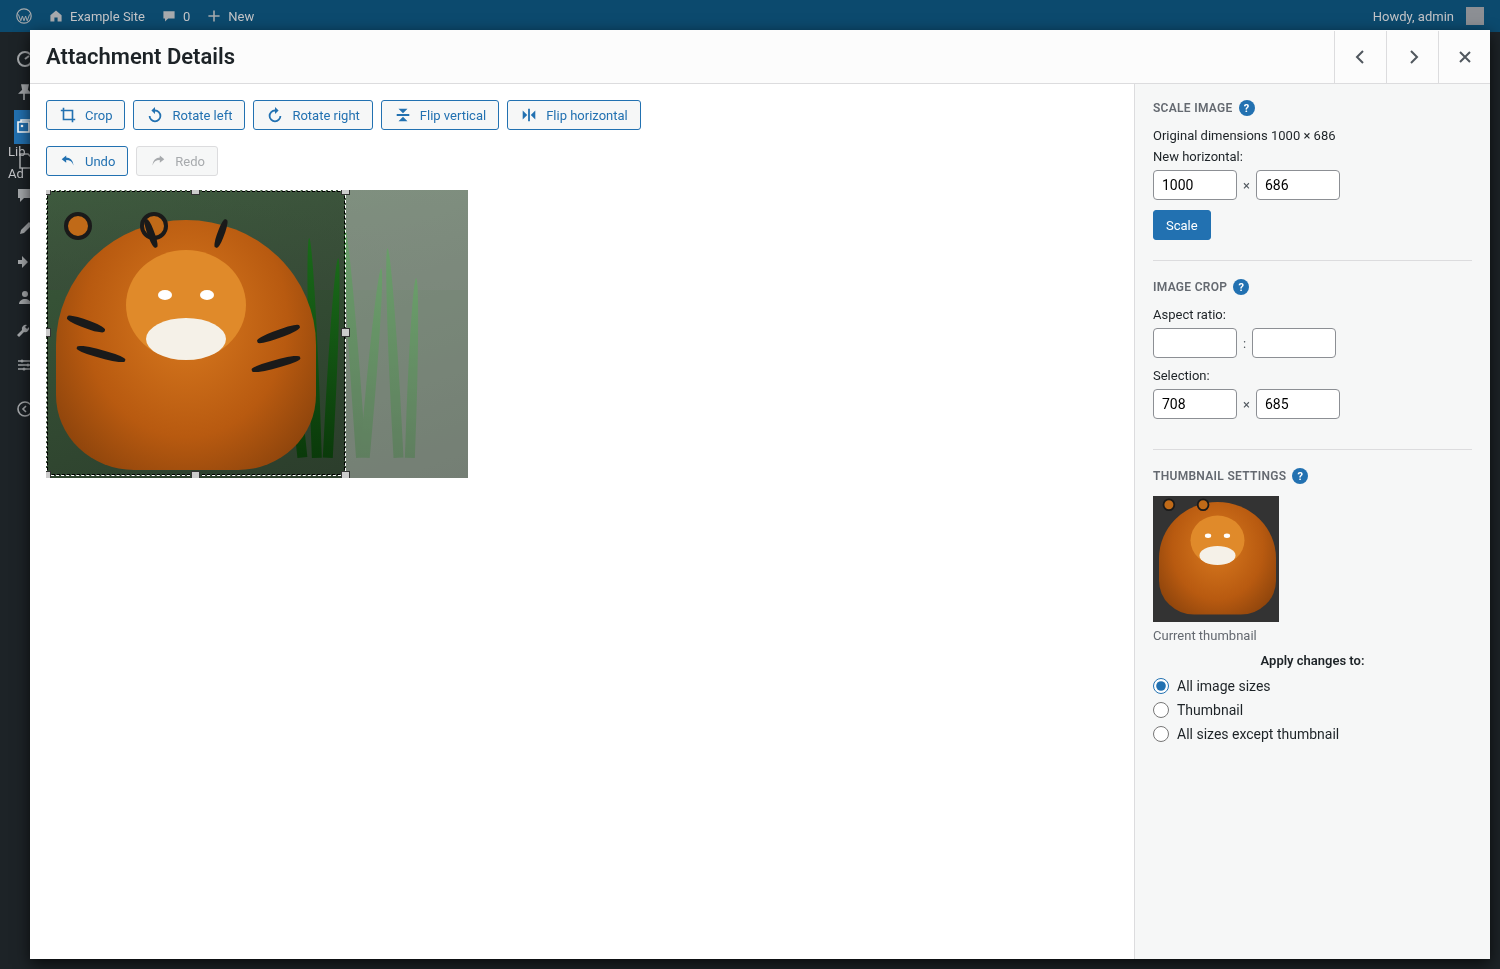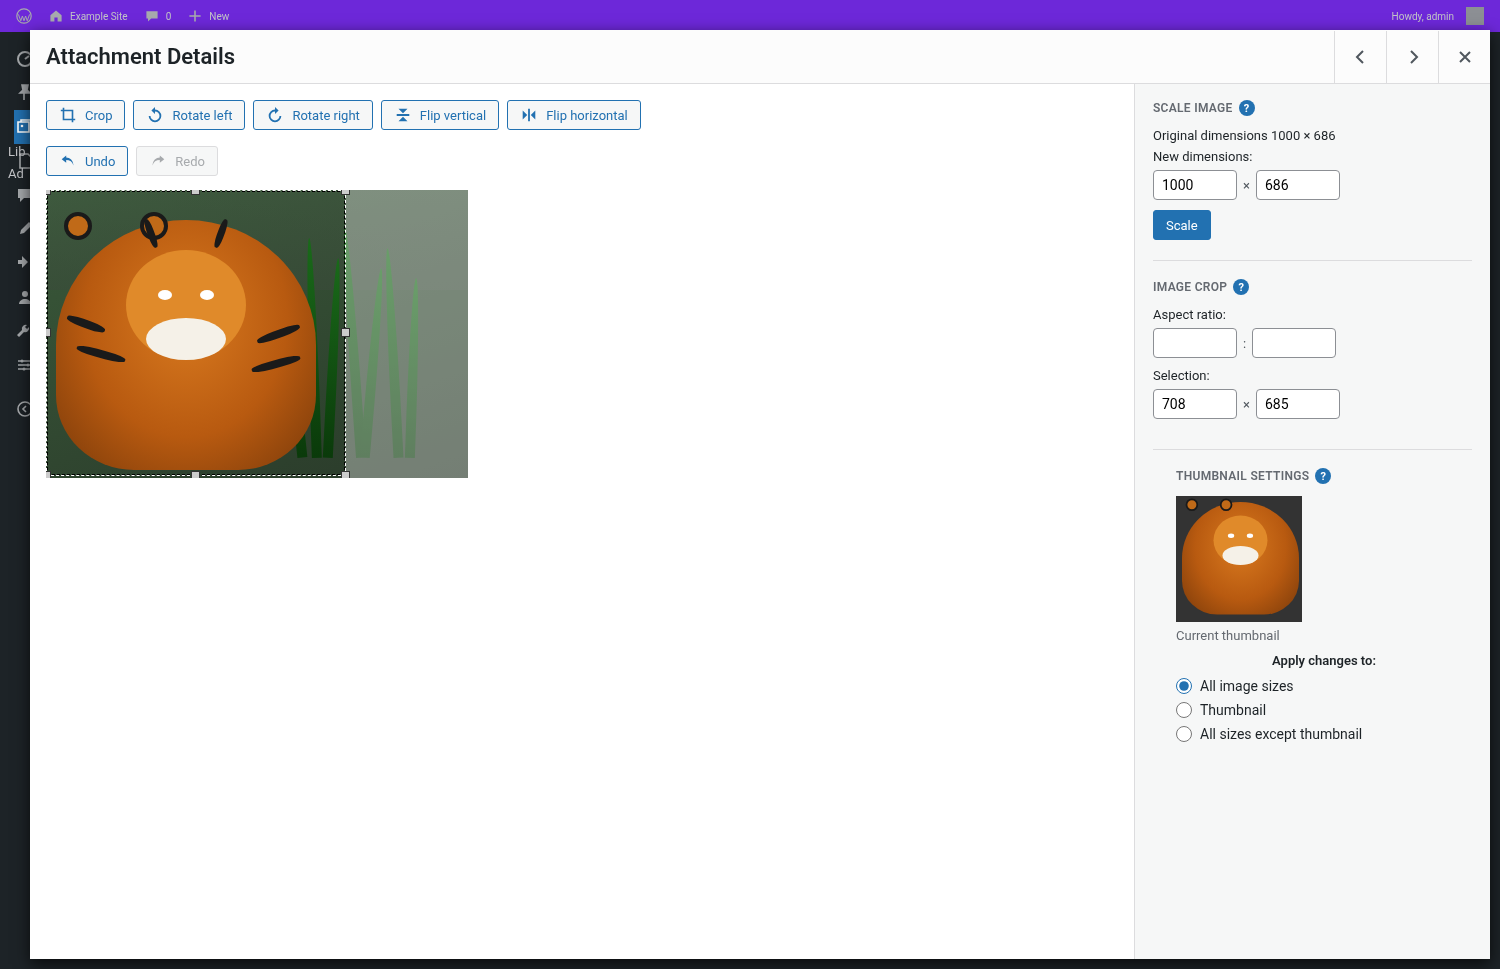--- a/index.html
+++ b/index.html
@@ -1,19 +1,19 @@
 <!DOCTYPE html>
 <html><head>
 <meta charset="utf-8">
 <style>
 * { box-sizing: border-box; margin: 0; padding: 0; }
 body { font-family: -apple-system, BlinkMacSystemFont, "Segoe UI", Roboto, sans-serif; background: #1d2327; font-size: 13px; color: #1d2327; overflow: hidden; }
 
 
-.admin-bar { height: 32px; background: #6d28d9; display: flex; align-items: flex-end; padding: 0 8px; color: #c3c4c7; font-size: 10px; }
+.admin-bar { height: 32px; background: #0c4a6e; display: flex; align-items: flex-end; padding: 0 8px; color: #c3c4c7; font-size: 13px; }
 .admin-bar a { color: #c3c4c7; text-decoration: none; display: flex; align-items: center; gap: 6px; padding: 0 8px; height: 32px; }
 .admin-bar .spacer { flex: 1; }
 .admin-bar svg { width: 16px; height: 16px; fill: #a7aaad; }
 .admin-bar .avatar-sq { width: 18px; height: 18px; background: #8c8f94; margin-left: 6px; }
 
 
 .admin-sidebar { position: fixed; left: 0; top: 32px; bottom: 0; width: 36px; background: #1d2327; z-index: 1; padding-left: 14px; }
 .admin-sidebar .sidebar-txt { position: absolute; left: 8px; color: #c3c4c7; font-size: 13px; }
 .admin-sidebar ul { list-style: none; padding-top: 10px; }
 .admin-sidebar li { height: 34px; display: flex; align-items: center; justify-content: center; }
@@ -61,21 +61,21 @@
 .crop-handle { position: absolute; width: 9px; height: 9px; background: #ccc; border: 1px solid #333; }
 .crop-handle.tl{ left:-5px; top:-5px;} .crop-handle.tm{ left:calc(50% - 5px); top:-5px;} .crop-handle.tr{ right:-5px; top:-5px;}
 .crop-handle.ml{ left:-5px; top:calc(50% - 5px);} .crop-handle.mr{ right:-5px; top:calc(50% - 5px);}
 .crop-handle.bl{ left:-5px; bottom:-5px;} .crop-handle.bm{ left:calc(50% - 5px); bottom:-5px;} .crop-handle.br{ right:-5px; bottom:-5px;}
 .crop-shade { position:absolute; background:rgba(255,255,255,.35); top:0; bottom:0; left:300px; right:0;}
 
 .action-row { margin-top: 16px; display:flex; gap:6px; }
 
 
 .settings-section { padding: 0 0 20px 0; margin-bottom: 18px; border-bottom: 1px solid #dcdcde; }
-.settings-section:last-child { border-bottom:none; margin-bottom:0; padding-bottom:0;margin-left:23px; }
+.settings-section:last-child { border-bottom:none; margin-bottom:0; padding-bottom:0; }
 .section-h { text-transform: uppercase; font-size: 12px; font-weight: 600; color: #646970; display:flex; align-items:center; gap:6px; margin-bottom: 12px; letter-spacing:.3px; }
 .help-icon { width: 16px; height: 16px; background: #2271b1; color: #fff; border-radius: 50%; display: inline-flex; align-items: center; justify-content: center; font-size: 11px; font-weight:bold; cursor:pointer; }
 .field-label { font-size: 13px; margin-bottom: 6px; display:block; }
 .dim-row { display: flex; align-items: center; gap: 6px; margin-bottom: 10px; }
 .dim-row input { width: 84px; height: 30px; border: 1px solid #8c8f94; border-radius: 4px; padding: 0 8px; font-size: 14px; font-family:inherit; }
 .dim-row .sep { color: #50575e; }
 .thumb-preview { width: 126px; height: 126px; position:relative; overflow:hidden; background:#333; }
 .thumb-preview .tiger-body { transform: scale(.45); transform-origin: top left; left:6px; top:6px; }
 .thumb-preview .grass { transform: scale(.45); transform-origin: top right; right:6px; top:6px; }
 .thumb-caption { margin: 6px 0 10px; color:#646970; }
@@ -300,21 +300,21 @@
 
     </div>
 
     <div class="settings-pane">
       <div class="settings-section">
         <div class="section-h">
             <span>Scale Image</span>
             <span class="help-icon">?</span>
           </div>
         <div class="field-label">Original dimensions 1000 × 686</div>
-        <div class="field-label">New dimensions:</div>
+        <div class="field-label">New horizontal:</div>
         <div class="dim-row">
           <input type="text" value="1000" style="">
           <span class="sep">×</span>
           <input type="text" value="686" style="">
         </div>
         <button class="btn btn-primary">
             <span>Scale</span>
           </button>
       </div>
 

